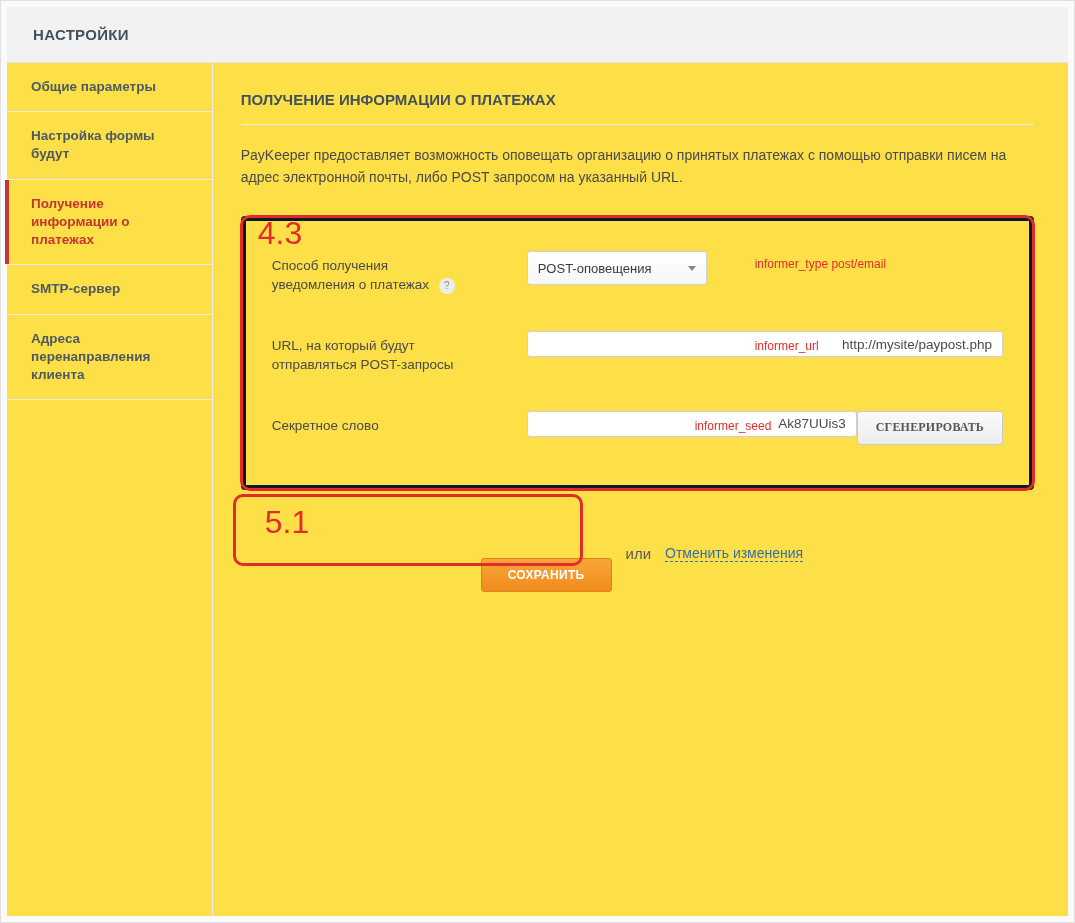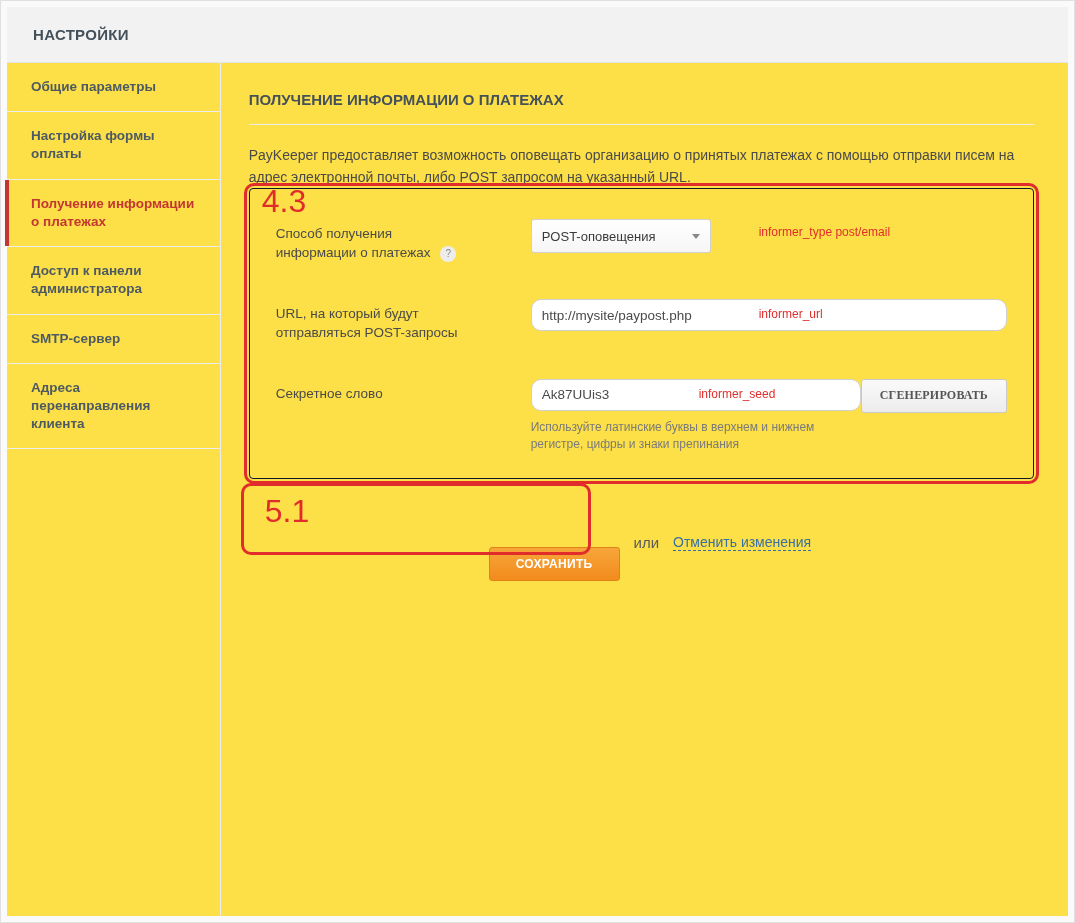--- a/index.html
+++ b/index.html
@@ -85,25 +85,26 @@
       font-weight: 700;
       color: #44515a;
       padding-bottom: 16px;
       border-bottom: 1px solid #ececec;
       margin-bottom: 20px;
     }
     .description {
       font-size: 14px;
       color: #4a4a4a;
       line-height: 1.55;
+      margin-bottom: 28px;
     }
     .form-box {
-      border: 1px solid #0f172a;
+      border: 5px solid #0f172a;
       border-radius: 4px;
-      padding: 30px 26px 24px 26px;
+      padding: 30px 26px 40px 26px;
       margin-bottom: 26px;
       position: relative;
     }
     .form-row {
       display: flex;
       align-items: flex-start;
       margin-bottom: 36px;
       position: relative;
     }
     .form-row:last-child {
@@ -156,29 +157,30 @@
       color: #3a3a3a;
     }
     .chevron-down {
       width: 0;
       height: 0;
       border-left: 4px solid transparent;
       border-right: 4px solid transparent;
       border-top: 5px solid #888;
     }
     .text-input {
-      height: 32px;
+      height: 26px;
       border: 1px solid #d0d0d0;
-      border-radius: 10px;
+      border-radius: 3px;
       padding: 0 10px;
       font-size: 13.5px;
       color: #4a4a4a;
       background: #fff;
       width: 100%;
       font-family: inherit;
+      text-align: right;
     }
     .secret-row .form-control-col {
       flex-direction: column;
     }
     .secret-line {
       display: flex;
       gap: 0;
       align-items: flex-start;
     }
     .secret-input-wrap {
@@ -263,38 +265,37 @@
 <body>
 
 <div class="page-wrap">
   <div class="inner">
     <div class="header">
       <div class="header-title">НАСТРОЙКИ</div>
     </div>
     <div class="body">
       <div class="sidebar">
         <div class="sidebar-item">Общие параметры</div>
-        <div class="sidebar-item">Настройка формы оплаты</div>
+        <div class="sidebar-item">Настройка формы будут</div>
         <div class="sidebar-item active">Получение информации о платежах</div>
-        <div class="sidebar-item">Доступ к панели администратора</div>
         <div class="sidebar-item">SMTP-сервер</div>
         <div class="sidebar-item">Адреса перенаправления клиента</div>
       </div>
       <div class="main">
         <div class="section-title">ПОЛУЧЕНИЕ ИНФОРМАЦИИ О ПЛАТЕЖАХ</div>
         <div class="description">PayKeeper предоставляет возможность оповещать организацию о принятых платежах с помощью отправки писем на адрес электронной почты, либо POST запросом на указанный URL.</div>
 
         <div class="form-box" style="position:relative;">
 
           <div class="annot" style="left:-6px; top:-6px; right:-6px; bottom:-6px;"></div>
           <div class="annot-label" style="left:12px; top:-6px;">4.3</div>
 
           <div class="form-row">
             <div class="form-label">
-              <span>Способ получения информации о платежах</span>
+              <span>Способ получения уведомления о платежах</span>
               <span class="help-icon">?</span>
             </div>
             <div class="form-control-col" style="position:relative;">
               <div class="select-wrap">
                 <span class="select-text">POST-оповещения</span>
                 <span class="chevron-down"></span>
               </div>
               <div class="annot-tag" style="left:228px; top:6px;">informer_type   post/email</div>
             </div>
           </div>
@@ -310,28 +311,27 @@
           <div class="form-row secret-row">
             <div class="form-label">Секретное слово</div>
             <div class="form-control-col">
               <div class="secret-line">
                 <div class="secret-input-wrap" style="position:relative;">
                   <input type="text" class="text-input" style="width: 330px;" value="Ak87UUis3">
                   <div class="annot-tag" style="left:168px; top:8px;">informer_seed</div>
                 </div>
                 <button type="button" class="btn-gray">СГЕНЕРИРОВАТЬ</button>
               </div>
-              <div class="hint">Используйте латинские буквы в верхнем и нижнем регистре, цифры и знаки препинания</div>
             </div>
           </div>
         </div>
 
         <div class="actions" style="position:relative;">
           <div class="annot" style="left:-8px; top:-22px; width:350px; height:72px;"></div>
-          <div class="annot-label" style="left:16px; top:-12px;">5.1</div>
+          <div class="annot-label" style="left:24px; top:-12px;">5.1</div>
           <button type="button" class="btn-primary">СОХРАНИТЬ</button>
           <span class="or-text">или</span>
           <span class="cancel-link">Отменить изменения</span>
         </div>
       </div>
     </div>
   </div>
 </div>
 
 </body></html>

